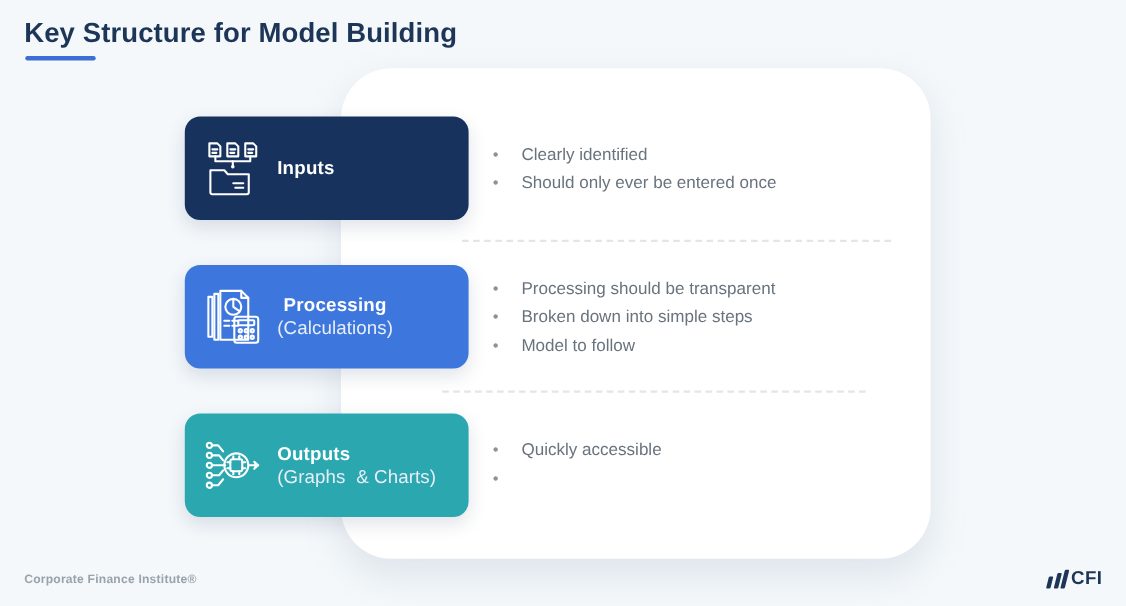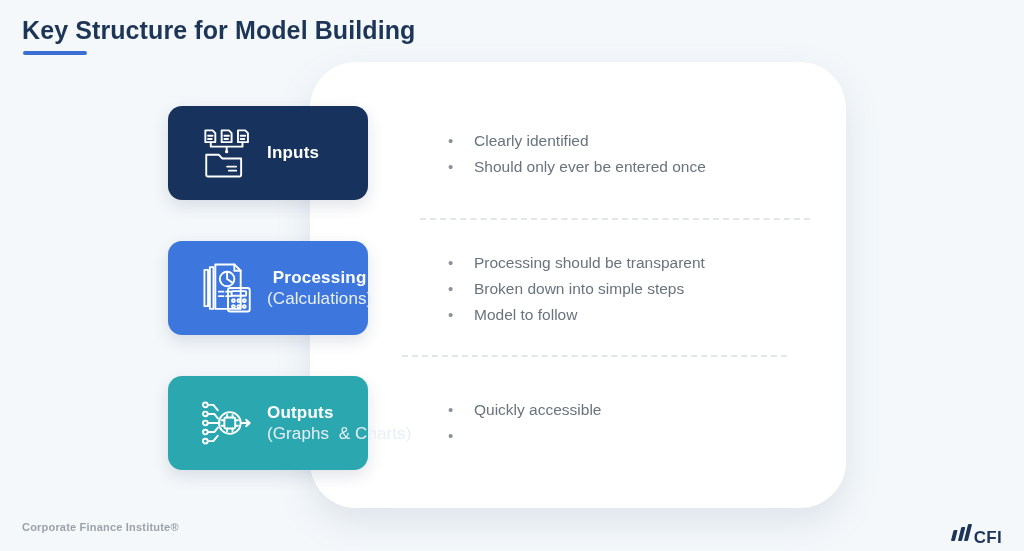--- a/index.html
+++ b/index.html
@@ -57,27 +57,27 @@
     width: 1024px;
     height: 0;
   }
   .row-inputs { top: 106px; }
   .row-processing { top: 241px; }
   .row-outputs { top: 376px; }
 
   .card {
     position: absolute;
     left: 168px;
-    width: 200px;
+    width: 258px;
     height: 94px;
     border-radius: 14px;
     display: flex;
     align-items: center;
     box-sizing: border-box;
-    padding-left: 29px;
+    padding-left: 14px;
     box-shadow: 0 6px 16px rgba(40, 60, 90, 0.14);
   }
   .card-inputs { background: #17325c; }
   .card-processing { background: #3d77dd; text-align: center; }
   .card-outputs { background: #2ba7b0; }
 
   .card-icon {
     width: 62px;
     height: 62px;
     flex: 0 0 62px;
@@ -169,21 +169,20 @@
     border-radius: 1px;
   }
   .logo-bars i:nth-child(1) { height: 11px; margin-top: 6px; }
   .logo-bars i:nth-child(2) { height: 14px; margin-top: 3px; }
   .logo-bars i:nth-child(3) { height: 17px; }
   .logo-word {
     font-size: 17px;
     font-weight: bold;
     color: #1d3557;
     letter-spacing: 0.3px;
-    margin-top: 12px;
   }
 </style>
 </head>
 <body>
 
 <div class="title-wrap">
   <div class="slide-title">Key Structure for Model Building</div>
   <div class="title-underline"></div>
 </div>
 

